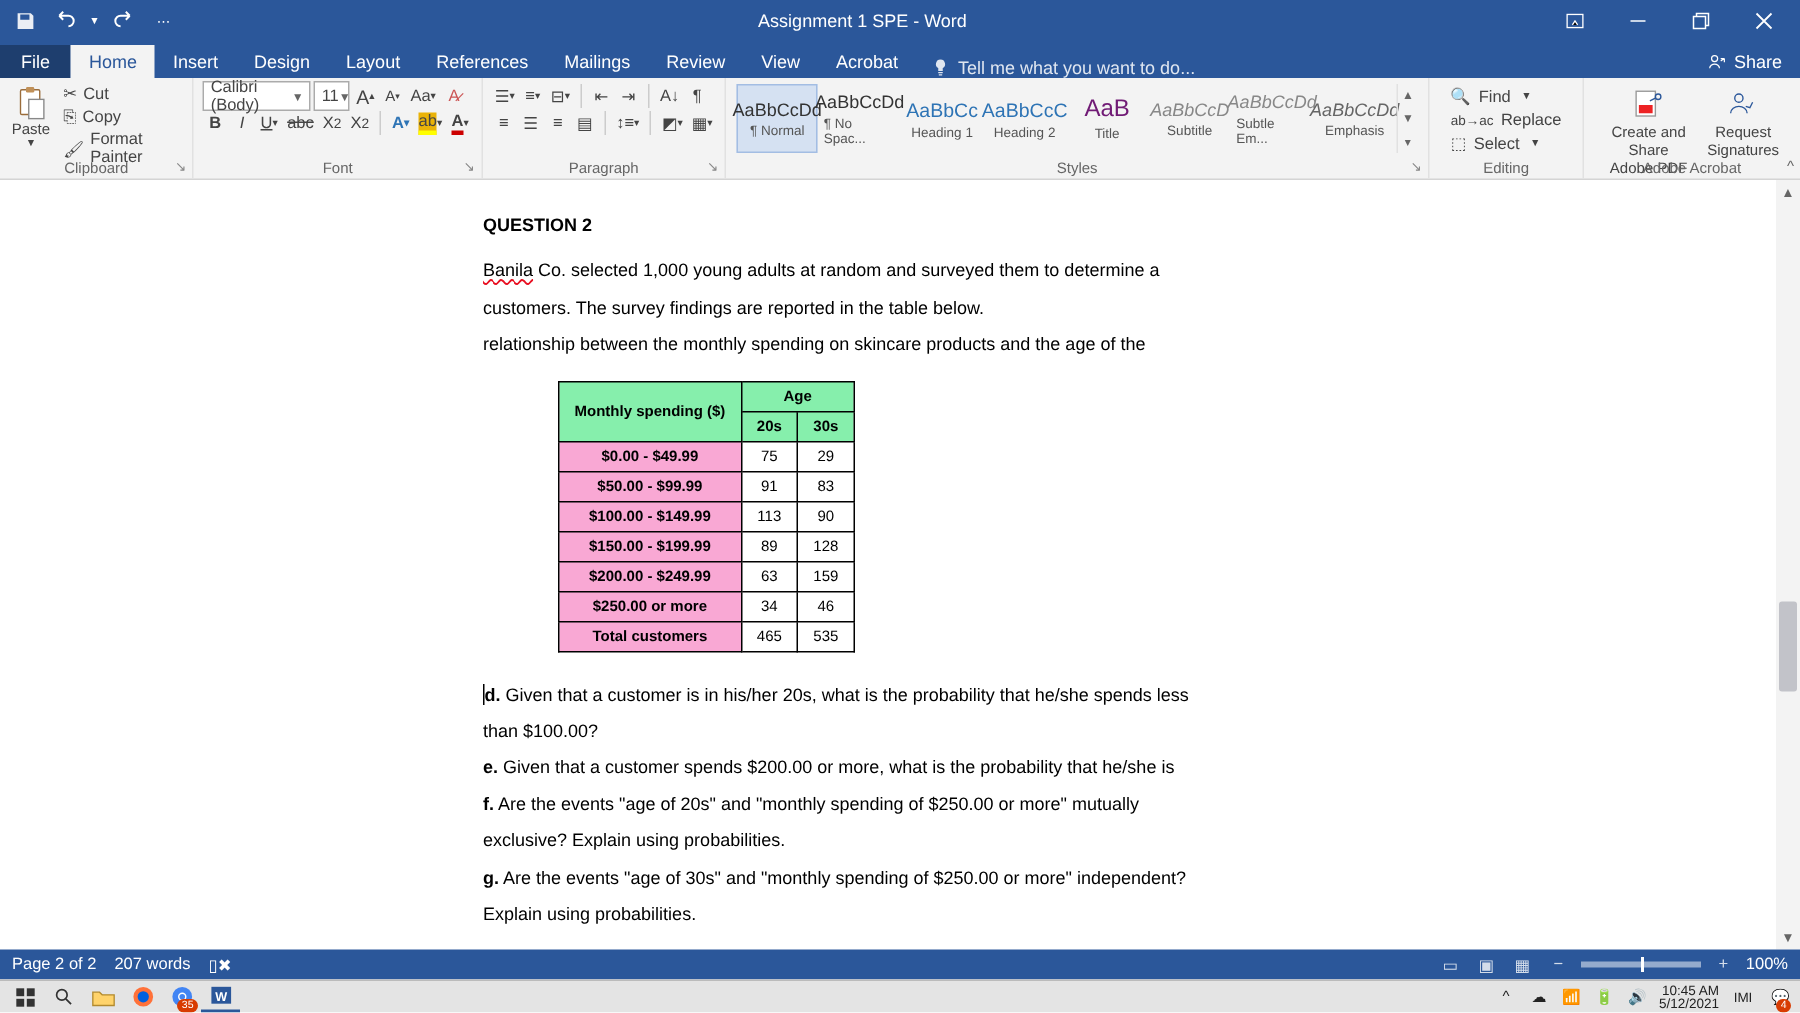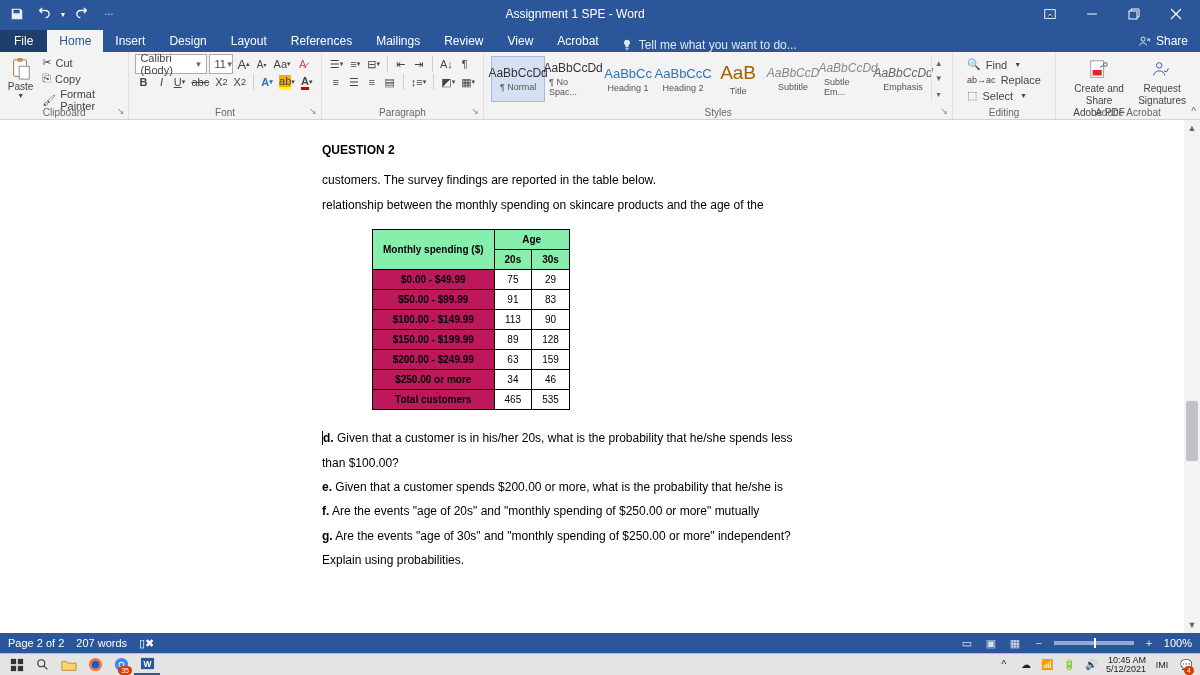--- a/index.html
+++ b/index.html
@@ -40,21 +40,21 @@
 .font-combo { border: 1px solid #ababab; background: #fff; font-size: 11px; height: 20px; padding: 0 4px; display: flex; align-items: center; cursor: pointer; }
 .font-name-combo { width: 72px; }
 .font-size-combo { width: 24px; }
 .combo-arrow { font-size: 8px; color: #666; margin-left: auto; }
 
 
 .styles-gallery { display: flex; align-items: stretch; height: 48px; gap: 1px; padding: 1px; }
 .style-item { width: 54px; border: 1px solid transparent; display: flex; flex-direction: column; align-items: center; justify-content: center; cursor: pointer; padding: 2px; font-size: 9px; color: #555; }
 .style-item.selected { border-color: #a3bde3; background: #d5e1f2; }
 .style-sample { font-size: 12px; color: #333; margin-bottom: 2px; }
-.style-item .bigger { font-size: 19px; color: #a16207; }
+.style-item .bigger { font-size: 16px; color: #701a75; }
 .style-item .med { font-size: 13px; color: #2e74b5; }
 .style-item .subtle { color: #888; font-style: italic; }
 .style-item .emph { font-style: italic; color: #666; }
 .style-item .ital { font-style: italic; }
 .gallery-scroll { width: 14px; display: flex; flex-direction: column; border-left: 1px solid #e1e1e1; }
 .gallery-scroll div { flex: 1; display: flex; align-items: center; justify-content: center; font-size: 8px; cursor: pointer; color: #666; }
 
 
 .editing-col { display: flex; flex-direction: column; gap: 1px; padding: 2px 4px; }
 .editing-item { font-size: 11px; cursor: pointer; padding: 1px 4px; display: flex; align-items: center; gap: 5px; }
@@ -68,21 +68,21 @@
 .doc-area { position: absolute; top: 120px; left: 0; right: 16px; bottom: 42px; background: #fff; overflow: hidden; display: flex; justify-content: center; }
 .doc-page { width: 540px; padding-top: 20px; font-family: Calibri, sans-serif; font-size: 12px; color: #000; line-height: 1.7; }
 .doc-page .qhead { font-weight: bold; margin-bottom: 10px; }
 .doc-page p { margin-bottom: 4px; }
 .wavy-red { text-decoration: underline wavy #e81123; text-decoration-skip-ink: none; }
 
 
 .data-table { border-collapse: collapse; margin: 14px auto 18px 50px; font-size: 10px; }
 .data-table th, .data-table td { border: 1px solid #000; padding: 1px 10px; text-align: center; }
 .data-table thead th { background: #86efac; font-weight: bold; }
-.data-table .row-head { background: #be185d; font-weight: bold; text-align: center; }
+.data-table .row-head { background: #f9a8d4; font-weight: bold; text-align: center; }
 
 .qlist p { margin-bottom: 4px; }
 .cursor-mark { border-left: 1px solid #000; }
 
 
 .vscroll { position: absolute; top: 120px; right: 0; bottom: 42px; width: 16px; background: #f3f3f3; display: flex; flex-direction: column; }
 .vscroll .arrow { height: 16px; font-size: 9px; text-align: center; color: #666; cursor: pointer; line-height: 16px; }
 .vscroll .track { flex: 1; position: relative; }
 .vscroll .thumb { position: absolute; left: 2px; right: 2px; background: #c2c3c9; border-radius: 2px; cursor: pointer; }
 
@@ -367,20 +367,21 @@
     </div>
     <div class="ribbon-group-label"><span>Adobe Acrobat</span></div>
   </div>
 
   <span style="position:absolute;right:4px;bottom:2px;font-size:10px;color:#666;cursor:pointer;">^</span>
 </div>
 
 <div class="doc-area">
   <div class="doc-page">
     <p class="qhead">QUESTION 2</p>
+    <p><span class="wavy-red">Banila</span><span> Co. selected 1,000 young adults at random and surveyed them to determine a</span></p>
     <p>customers. The survey findings are reported in the table below.</p>
     <p>relationship between the monthly spending on skincare products and the age of the</p>
 
     <table class="data-table">
       <thead>
         <tr>
             <th rowspan="2">Monthly spending ($)</th>
             <th colspan="2">Age</th>
           </tr>
         <tr>
@@ -426,20 +427,21 @@
           </tr>
         </tbody>
     </table>
 
     <div class="qlist">
 
       <p id="qd1"><span class="cursor-mark"></span><b>d.</b> Given that a customer is in his/her 20s, what is the probability that he/she spends less</p>
       <p>than $100.00?</p>
       <p id="qe1"><b>e.</b> Given that a customer spends $200.00 or more, what is the probability that he/she is</p>
       <p id="qf1"><b>f.</b> Are the events "age of 20s" and "monthly spending of $250.00 or more" mutually</p>
+      <p>exclusive? Explain using probabilities.</p>
       <p id="qg1"><b>g.</b> Are the events "age of 30s" and "monthly spending of $250.00 or more" independent?</p>
       <p>Explain using probabilities.</p>
     </div>
   </div>
 </div>
 
 <div class="vscroll">
   <div class="arrow">▲</div>
   <div class="track">
       <div class="thumb" style="top:55%;height:60px;"></div>

